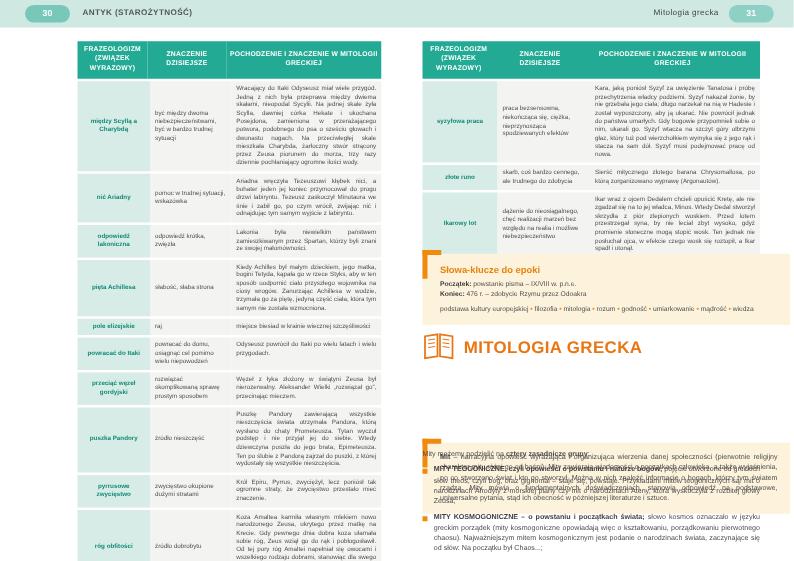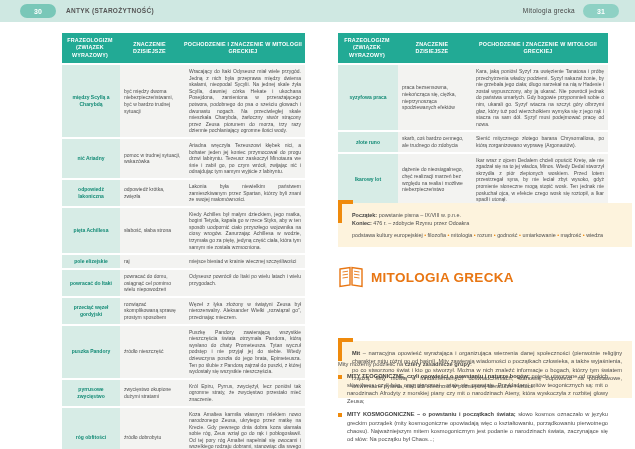--- a/index.html
+++ b/index.html
@@ -152,20 +152,21 @@
     <div class="c3">Ikar wraz z ojcem Dedalem chcieli opuścić Kretę, ale nie zgadzał się na to jej władca, Minos. Wtedy Dedal stworzył skrzydła z piór zlepionych woskiem. Przed lotem przestrzegał syna, by nie leciał zbyt wysoko, gdyż promienie słoneczne mogą stopić wosk. Ten jednak nie posłuchał ojca, w efekcie czego wosk się roztopił, a Ikar spadł i utonął.</div>
   </div>
   <div class="row">
     <div class="c1">pod egidą</div>
     <div class="c2">pod ochroną, pod patronatem</div>
     <div class="c3">Egida to tarcza Zeusa, która została zrobiona ze skóry kozy Amaltei.</div>
   </div>
 </div>
 
 <div class="rcol kbox kbox-keywords">
+  <div class="kbox-title">Słowa-klucze do epoki</div>
   <div class="kline"><b>Początek:</b><span> powstanie pisma – IX/VIII w. p.n.e.</span></div>
   <div class="kline"><b>Koniec:</b><span> 476 r. – zdobycie Rzymu przez Odoakra</span></div>
   <div class="kwline">
     <span class="kw">podstawa kultury europejskiej</span>
     <span class="kw">filozofia</span>
     <span class="kw">mitologia</span>
     <span class="kw">rozum</span>
     <span class="kw">godność</span>
     <span class="kw">umiarkowanie</span>
     <span class="kw">mądrość</span>

